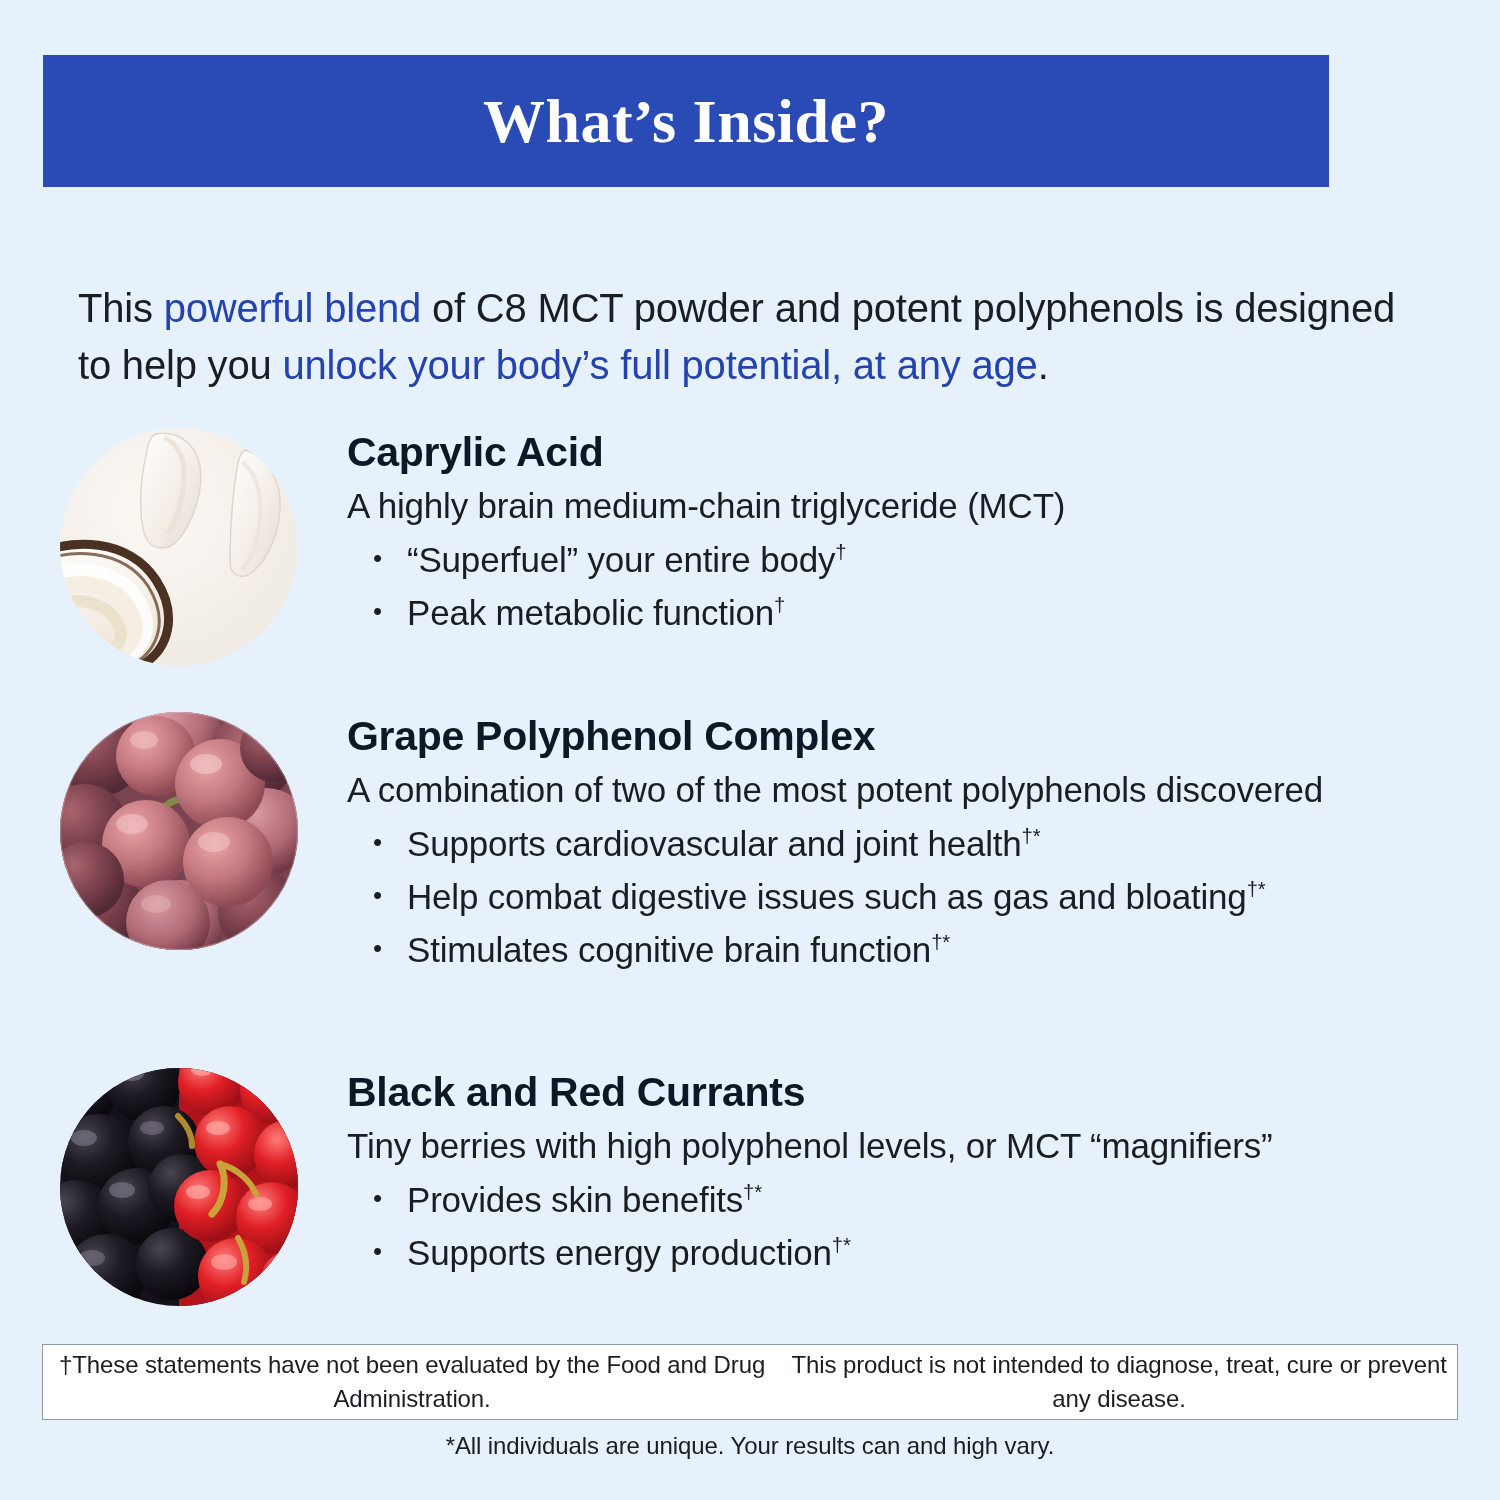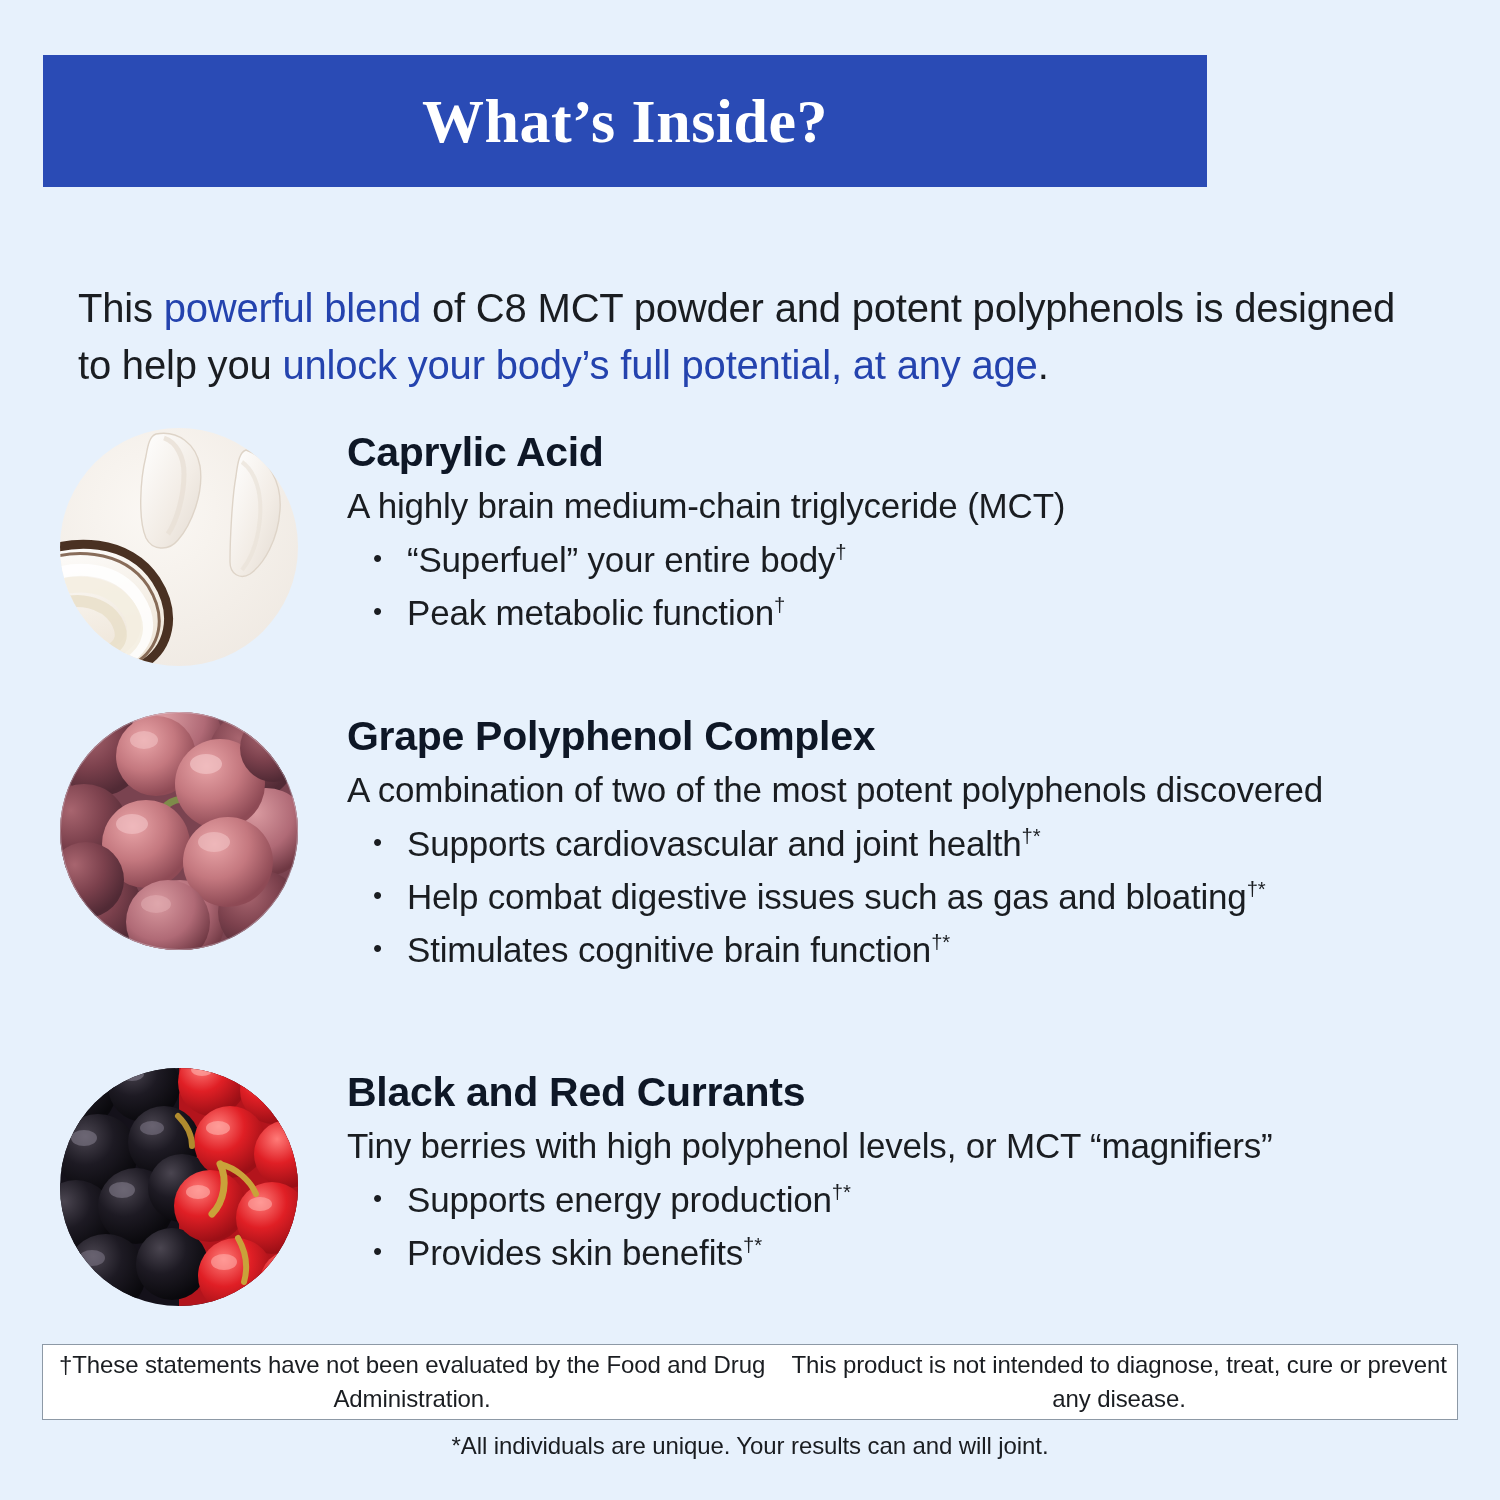--- a/index.html
+++ b/index.html
@@ -18,21 +18,21 @@
     width: 1500px;
     height: 1500px;
     box-sizing: border-box;
   }
 
   
   .banner {
     position: absolute;
     left: 43px;
     top: 55px;
-    width: 1164px;
+    width: 1286px;
     height: 132px;
     background: #2a4bb5;
     display: flex;
     align-items: center;
     justify-content: center;
     box-sizing: border-box;
   }
   .banner-title {
     font-family: "Liberation Serif", "DejaVu Serif", serif;
     font-weight: bold;
@@ -332,25 +332,25 @@
         <path d="M160 96 C168 112 164 134 152 146" stroke="#c9a23a" stroke-width="7" fill="none" stroke-linecap="round"></path>
         <path d="M160 96 C176 100 190 112 196 126" stroke="#c9a23a" stroke-width="6" fill="none" stroke-linecap="round"></path>
         <path d="M118 48 C126 56 132 66 132 78" stroke="#b08b2e" stroke-width="6" fill="none" stroke-linecap="round"></path>
         <path d="M178 170 C186 184 188 200 184 214" stroke="#c9a23a" stroke-width="6" fill="none" stroke-linecap="round"></path>
       </svg>
     </div>
     <div class="ing-body">
       <h2 class="ing-title">Black and Red Currants</h2>
       <p class="ing-sub">Tiny berries with high polyphenol levels, or MCT “magnifiers”</p>
       <ul class="bullets">
+        <li><span>Provides skin benefits</span><sup class="mark">†*</sup></li>
         <li><span>Supports energy production</span><sup class="mark">†*</sup></li>
-        <li><span>Provides skin benefits</span><sup class="mark">†*</sup></li>
       </ul>
     </div>
   </div>
 
   <div class="disclaimer-box">
     <div class="disclaimer-line">†These statements have not been evaluated by the Food and Drug Administration.</div>
     <div class="disclaimer-line">This product is not intended to diagnose, treat, cure or prevent any disease.</div>
   </div>
-  <div class="variability">*All individuals are unique. Your results can and will joint.</div>
+  <div class="variability">*All individuals are unique. Your results can and high vary.</div>
 
 </div>
 
 </body></html>

